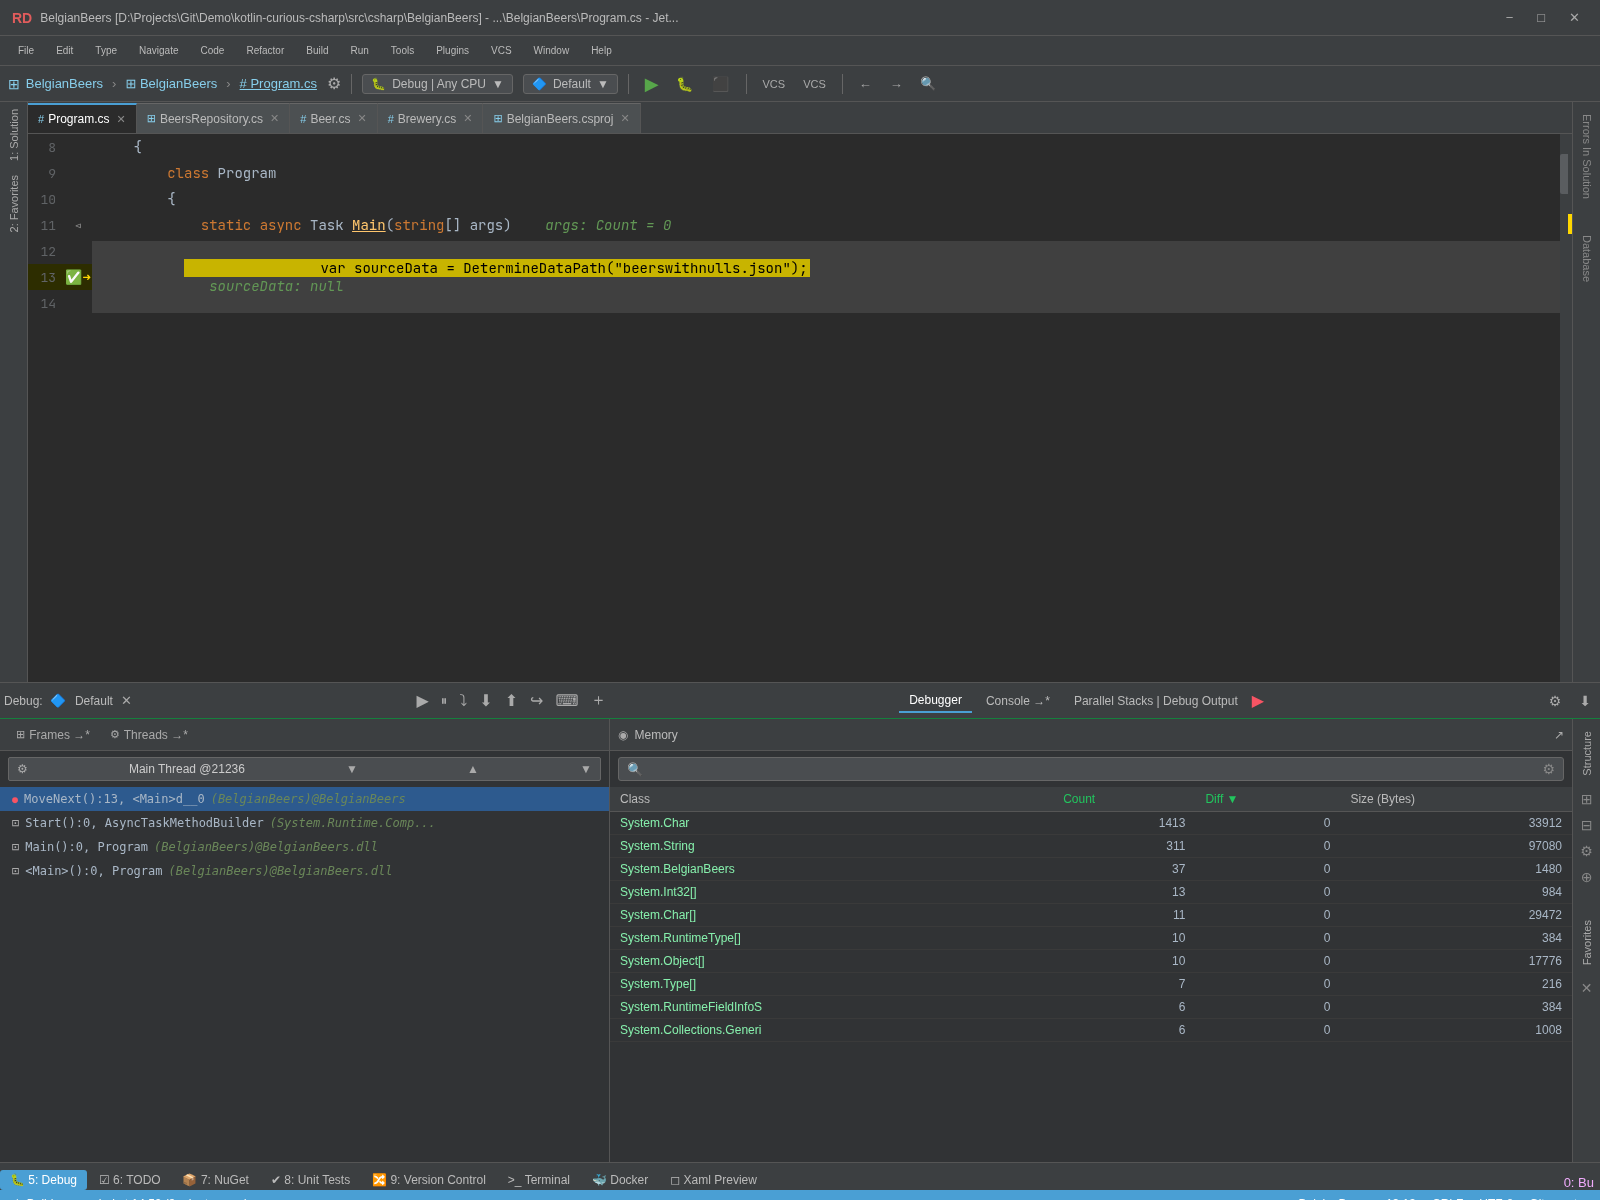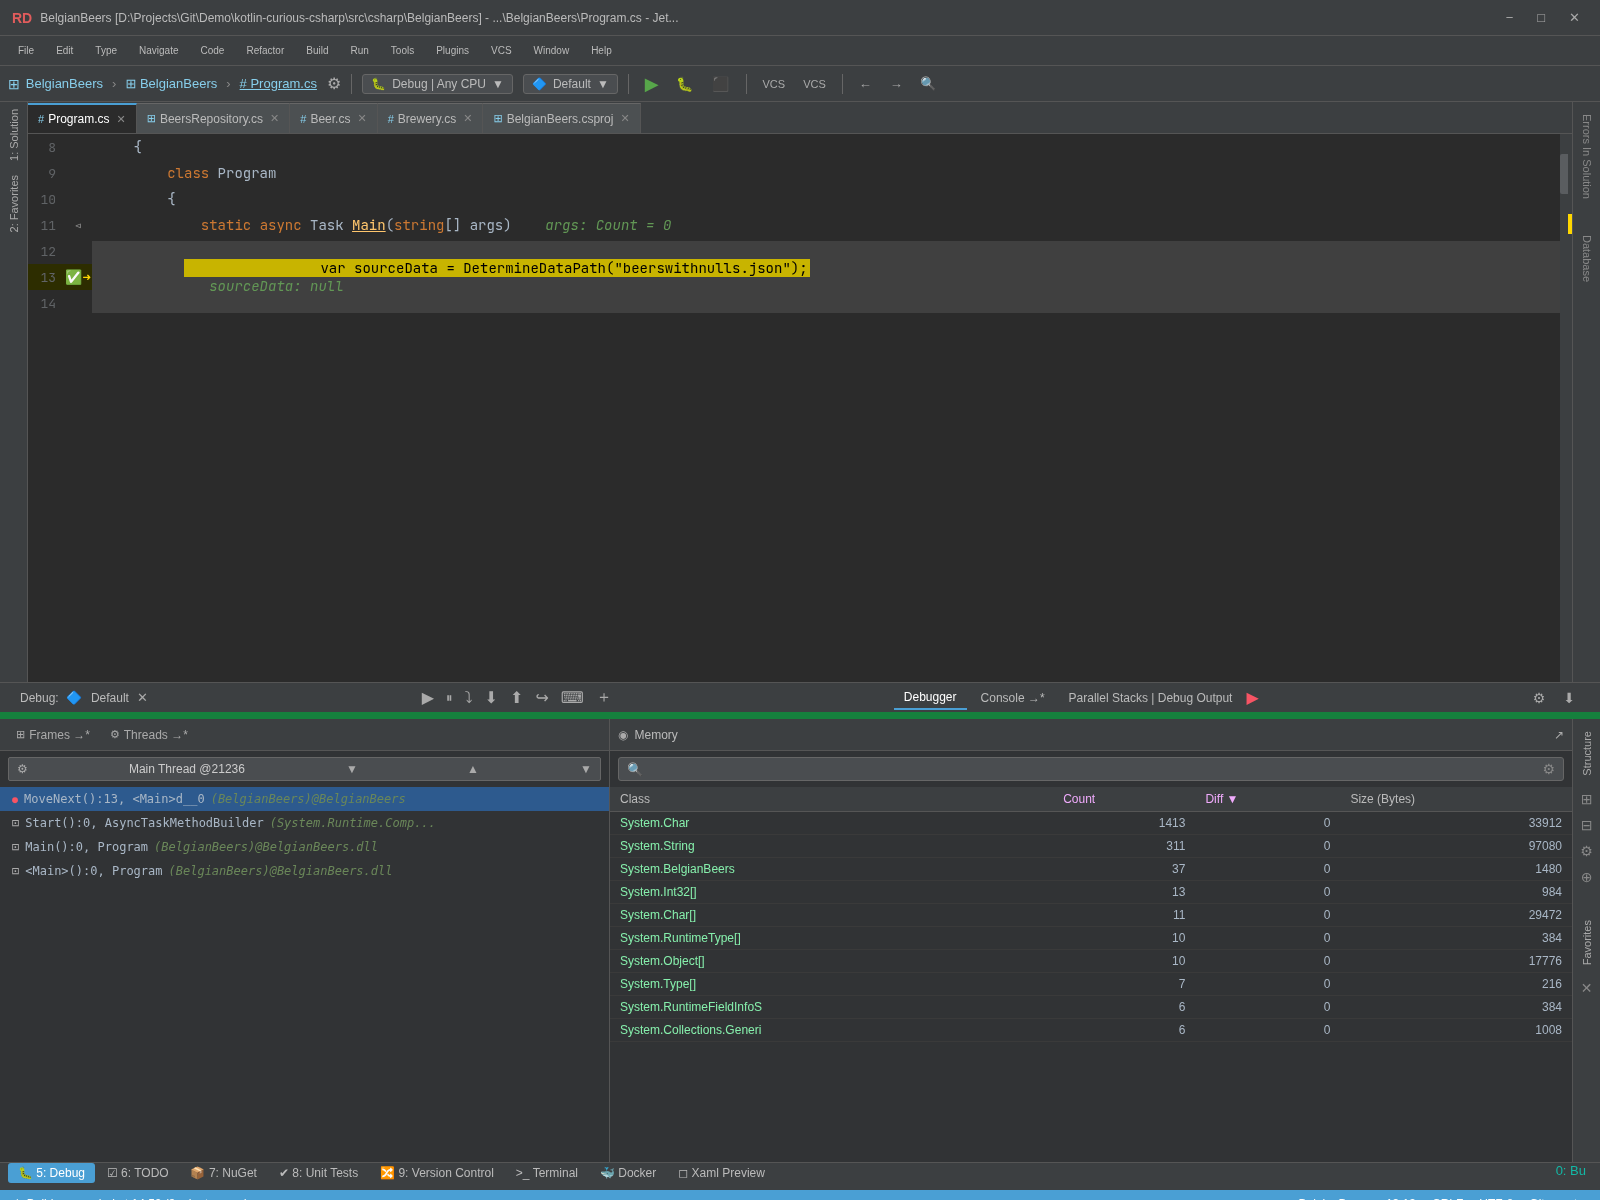--- a/index.html
+++ b/index.html
@@ -175,23 +175,23 @@
       border-top: 1px solid #555;
       height: 480px;
       display: flex;
       flex-direction: column;
     }
     #debug-header {
       background: #3c3f41;
       height: 36px;
       display: flex;
       align-items: center;
-      padding: 0 20px;
+      padding: 0 4px;
       gap: 8px;
-      border-bottom: 7px solid #15803d;
+      border-bottom: 1px solid #15803d;
     }
     .debug-tab {
       padding: 4px 10px;
       color: #bbb;
       cursor: pointer;
       font-size: 12px;
     }
     .debug-tab.active {
       color: #fff;
       border-bottom: 2px solid #4a9fd4;
@@ -308,21 +308,21 @@
       font-size: 12px;
     }
     .mem-table th {
       background: #3c3f41;
       color: #bbb;
       padding: 5px 10px;
       text-align: left;
       border-bottom: 1px solid #555;
       font-weight: normal;
     }
-    .mem-table th.sort-active { color: #f0abfc; margin-top: 40px; }
+    .mem-table th.sort-active { color: #22c55e; margin-top: 40px; }
     .mem-table td {
       padding: 4px 10px;
       border-bottom: 1px solid #3a3a3a;
       color: #a9b7c6;
     }
     .mem-table td.num { text-align: right; }
     .mem-table td.classname { color: #86efac; }
 
     
     #debug-side {
@@ -348,22 +348,22 @@
       color: #fff;
       font-size: 12px;
     }
     .status-right { margin-left: auto; display: flex; gap: 16px; }
 
     
     #bottom-tabs {
       background: #3c3f41;
       height: 28px;
       display: flex;
-      align-items: flex-start;
-      padding: 0 8px;
+      align-items: flex-end;
+      padding: 0 0;
       border-top: 1px solid #555;
       gap: 2px;
     }
     .btab {
       padding: 3px 10px;
       color: #bbb;
       font-size: 12px;
       cursor: pointer;
       display: flex;
       align-items: center;
@@ -727,21 +727,21 @@
 <div id="bottom-tabs">
   <span class="btab active">🐛 5: Debug</span>
   <span class="btab">☑ 6: TODO</span>
   <span class="btab">📦 7: NuGet</span>
   <span class="btab">✔ 8: Unit Tests</span>
   <span class="btab">🔀 9: Version Control</span>
   <span class="btab">&gt;_ Terminal</span>
   <span class="btab">🐳 Docker</span>
   <span class="btab">◻ Xaml Preview</span>
   <div style="flex:1;"></div>
-  <span style="color:#14b8a6; cursor:pointer; padding:0 6px;margin-left:24px;">0: Bu</span>
+  <span style="color:#f0abfc; cursor:pointer; padding:0 6px;margin-left:24px;">0: Bu</span>
 </div>
 
 <div id="statusbar">
   <span style="display:flex; align-items:center; gap:4px;">
     <span>⚙</span>
     <span>Build succeeded at 14:52 (3 minutes ago)</span>
   </span>
   <div class="status-right">
     <span>BelgianBeers</span>
     <span>13:13</span>

